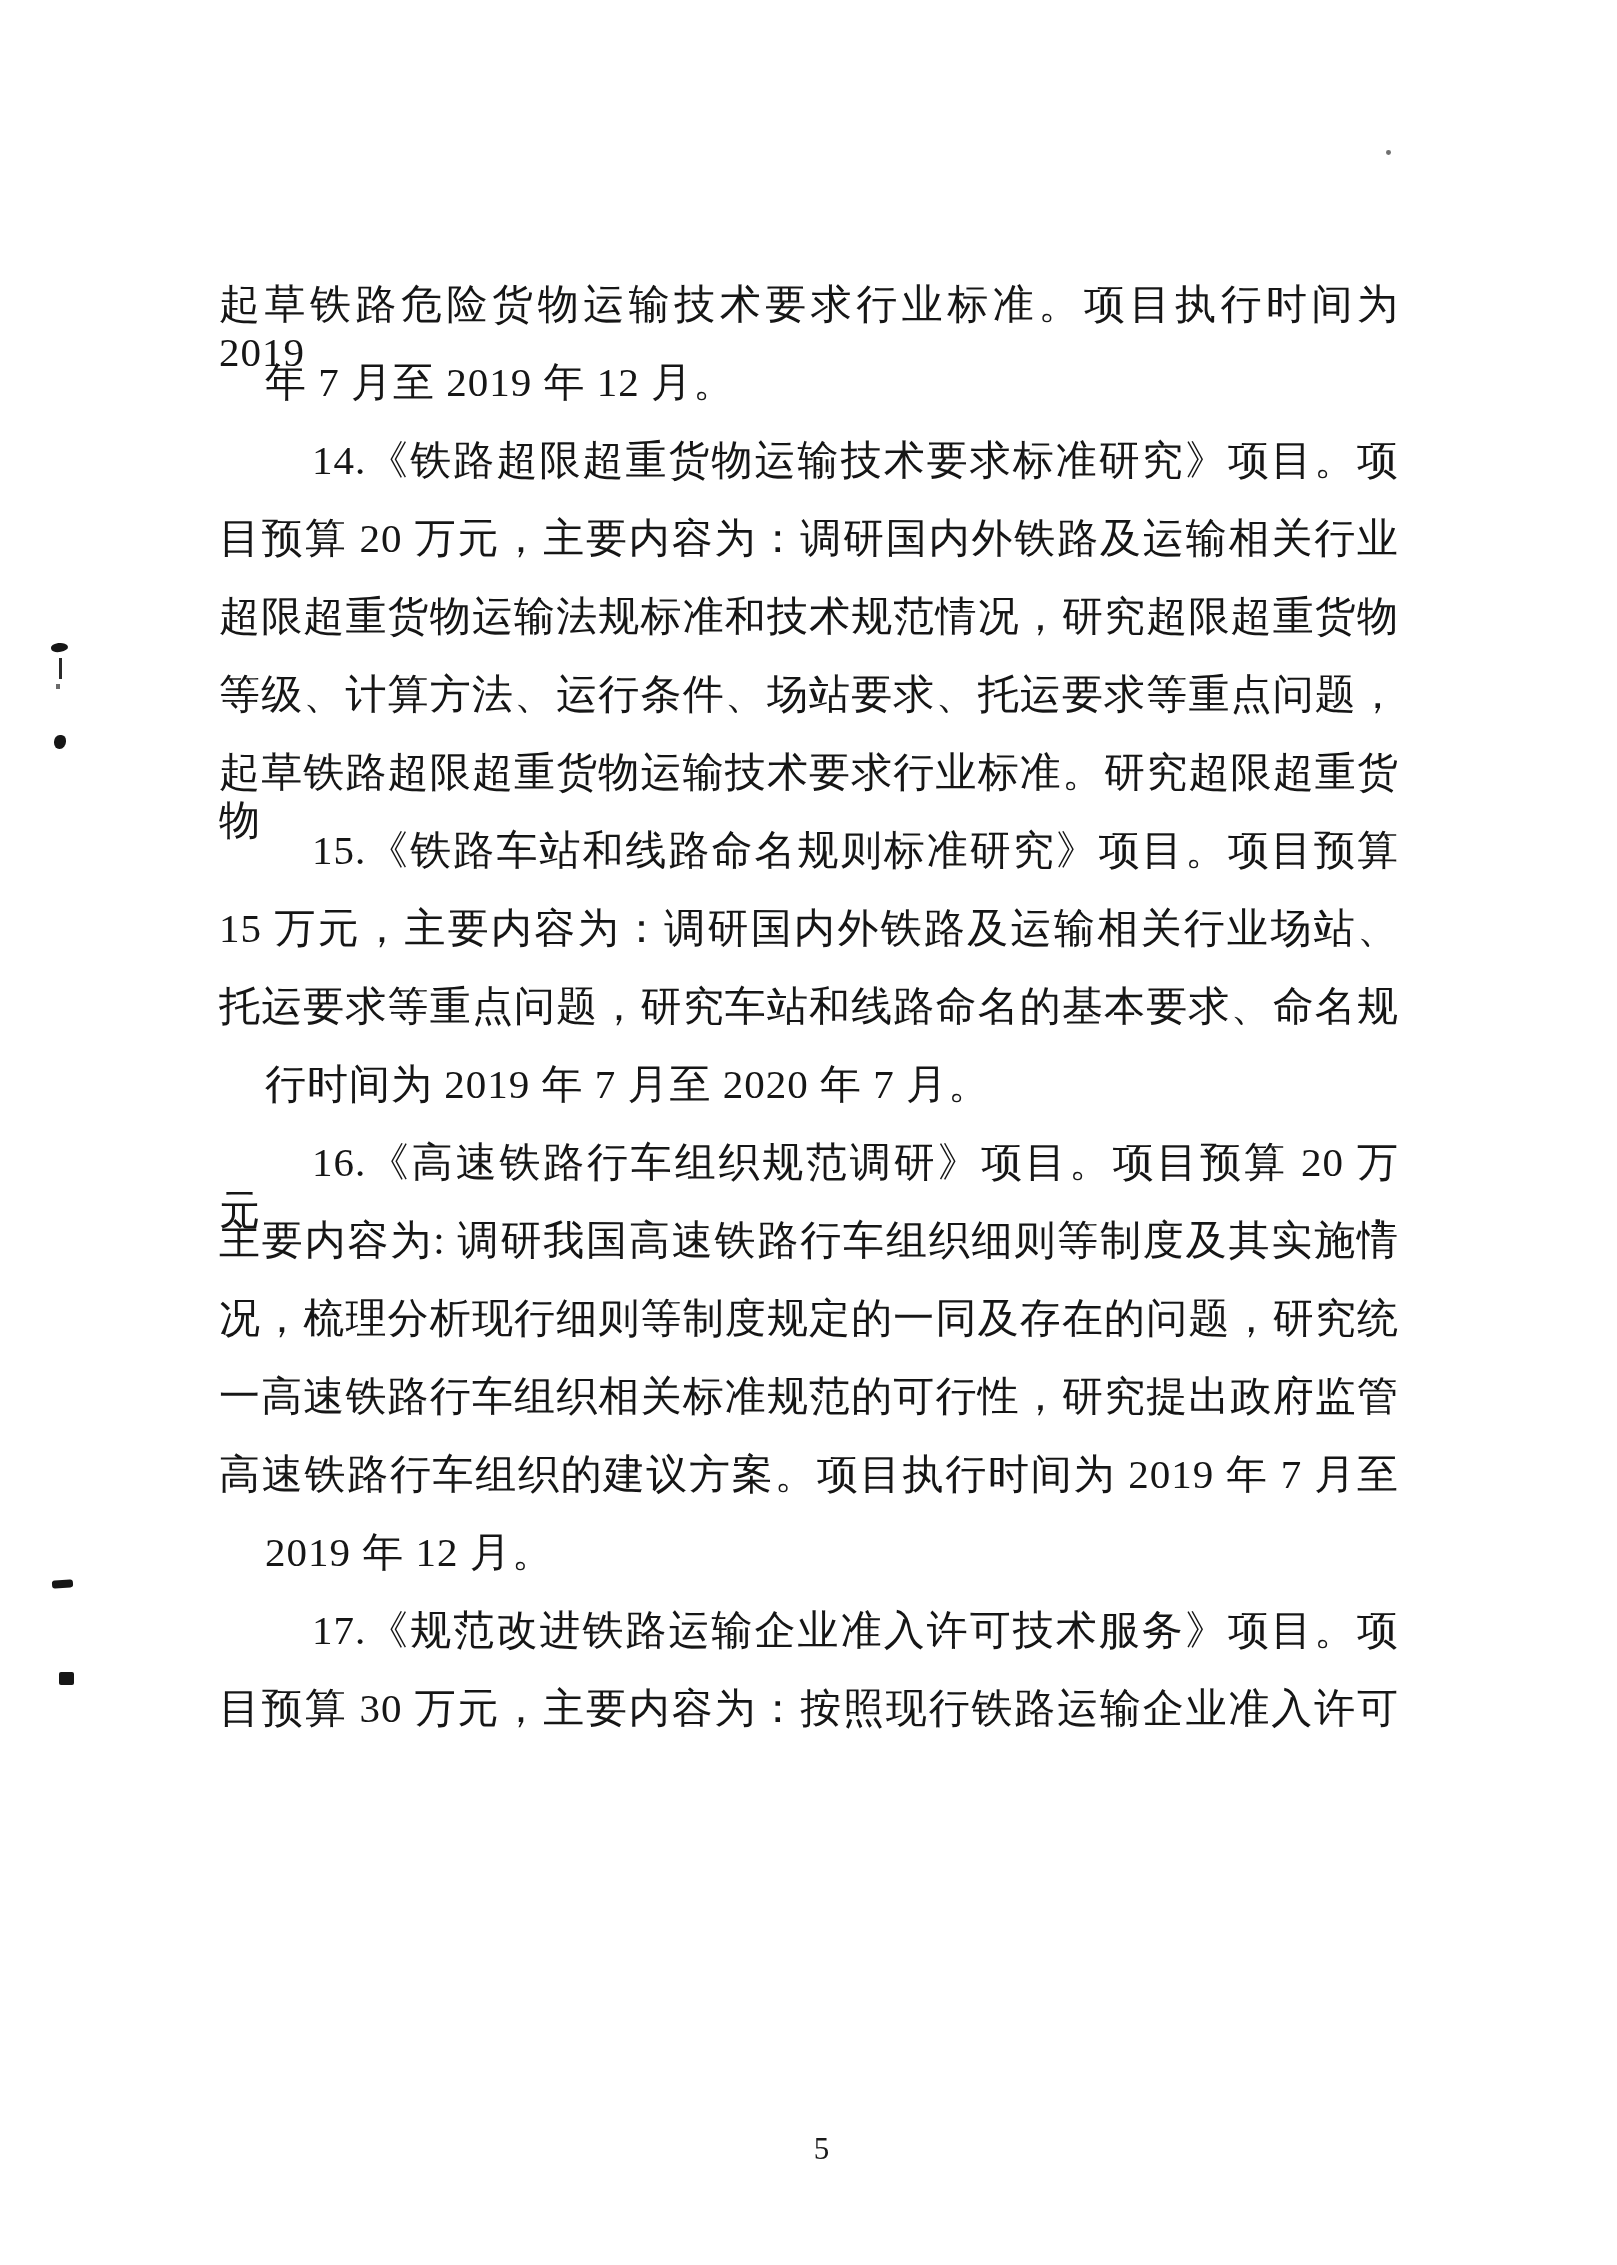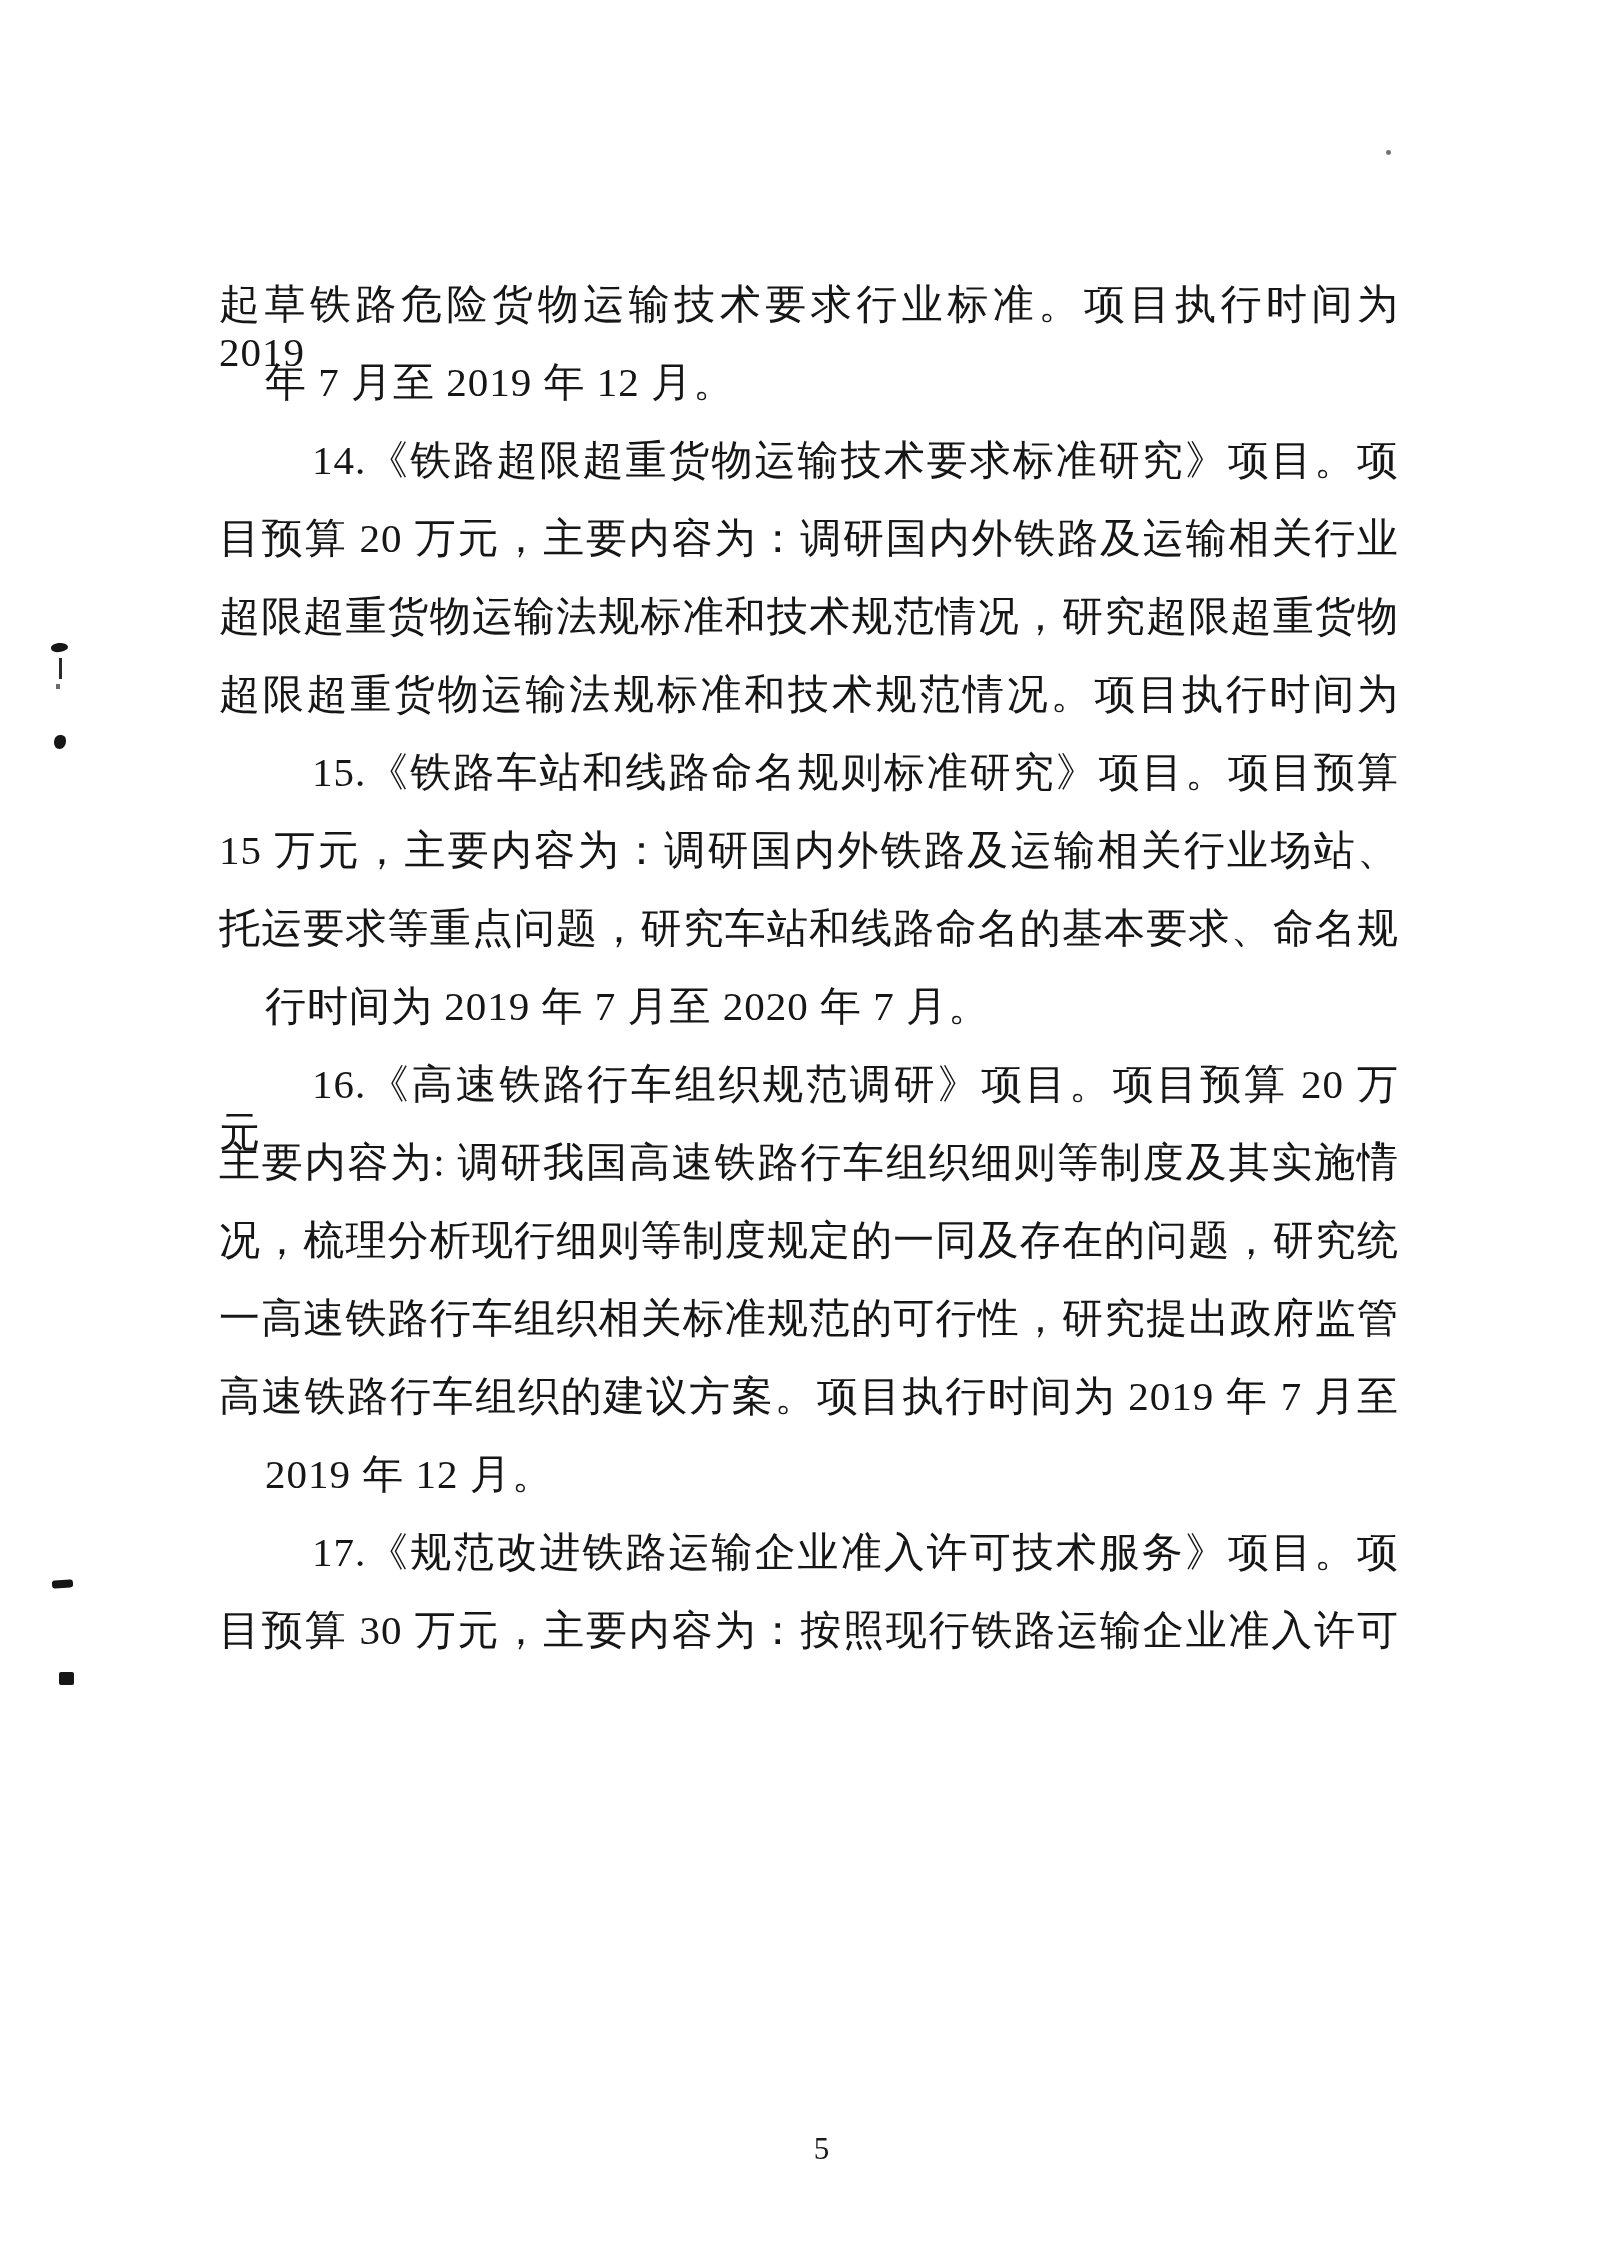--- a/index.html
+++ b/index.html
@@ -79,21 +79,22 @@
 <body>
 
 <div class="sheet">
 
   <div class="textblock">
     <div class="line fill">起草铁路危险货物运输技术要求行业标准。项目执行时间为 2019</div>
     <div class="line end">年 7 月至 2019 年 12 月。</div>
     <div class="line fill indent">14.《铁路超限超重货物运输技术要求标准研究》项目。项</div>
     <div class="line fill">目预算 20 万元，主要内容为：调研国内外铁路及运输相关行业</div>
     <div class="line fill">超限超重货物运输法规标准和技术规范情况，研究超限超重货物</div>
-    <div class="line fill">超限超重货物运输法规标准和技术规范情况。项目执行时间为</div>
+    <div class="line fill">等级、计算方法、运行条件、场站要求、托运要求等重点问题，</div>
+    <div class="line fill">起草铁路超限超重货物运输技术要求行业标准。研究超限超重货物</div>
     <div class="line fill indent">15.《铁路车站和线路命名规则标准研究》项目。项目预算</div>
     <div class="line fill">15 万元，主要内容为：调研国内外铁路及运输相关行业场站、</div>
     <div class="line fill">托运要求等重点问题，研究车站和线路命名的基本要求、命名规</div>
     <div class="line end">行时间为 2019 年 7 月至 2020 年 7 月。</div>
     <div class="line fill indent">16.《高速铁路行车组织规范调研》项目。项目预算 20 万元，</div>
     <div class="line fill">主要内容为: 调研我国高速铁路行车组织细则等制度及其实施情</div>
     <div class="line fill">况，梳理分析现行细则等制度规定的一同及存在的问题，研究统</div>
     <div class="line fill">一高速铁路行车组织相关标准规范的可行性，研究提出政府监管</div>
     <div class="line fill">高速铁路行车组织的建议方案。项目执行时间为 2019 年 7 月至</div>
     <div class="line end">2019 年 12 月。</div>

